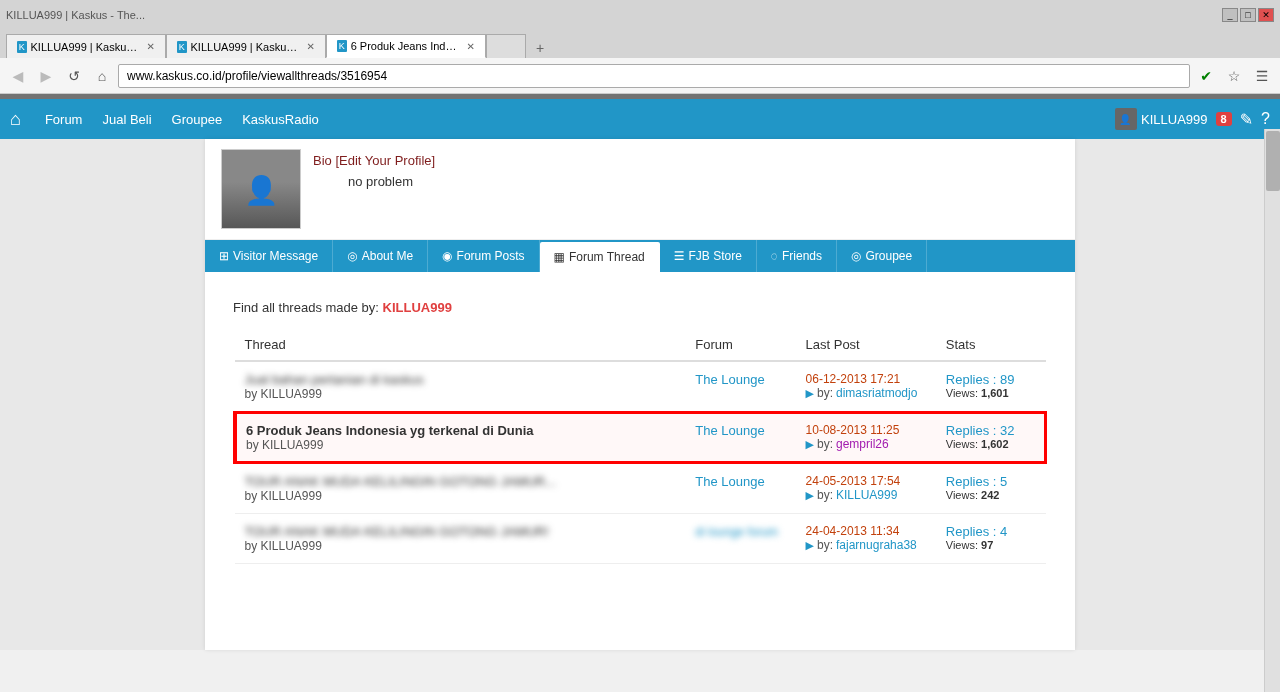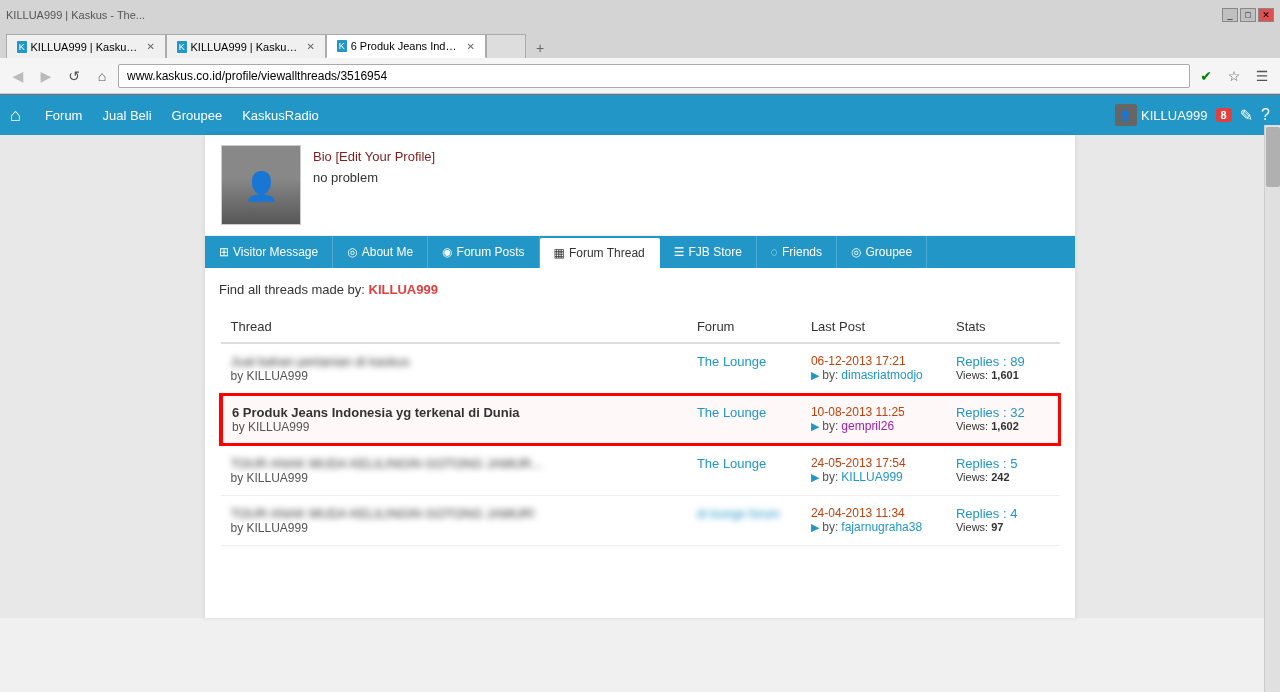--- a/index.html
+++ b/index.html
@@ -1,19 +1,19 @@
 <!DOCTYPE html>
 <html><head>
   <meta charset="utf-8">
   <style>
     * { margin: 0; padding: 0; box-sizing: border-box; }
     body { font-family: Arial, sans-serif; font-size: 13px; background: #c0c0c0; width: 1280px; height: 692px; overflow: hidden; }
 
     
-    .browser-chrome { background: #e8e8e8; border-bottom: 1px solid #737373; }
+    .browser-chrome { background: #e8e8e8; border-bottom: 5px solid #737373; }
     .title-bar { background: #d4d4d4; display: flex; align-items: center; padding: 4px 6px; height: 30px; }
     .title-bar-buttons { display: flex; gap: 2px; margin-left: auto; }
     .title-bar-btn { width: 16px; height: 14px; background: #c0c0c0; border: 1px solid #888; font-size: 9px; display: flex; align-items: center; justify-content: center; cursor: pointer; }
     .title-bar-btn.close { background: #e05050; }
 
     .tab-bar { display: flex; align-items: flex-end; padding: 0 6px; height: 28px; background: #d4d4d4; }
     .tab { display: flex; align-items: center; gap: 4px; padding: 4px 10px; background: #f0f0f0; border: 1px solid #aaa; border-bottom: none; font-size: 11px; max-width: 160px; height: 24px; cursor: pointer; }
     .tab.active { background: #fff; border-bottom: 1px solid #fff; z-index: 2; }
     .tab-favicon { width: 12px; height: 12px; background: #888; border-radius: 1px; }
     .tab-text { overflow: hidden; text-overflow: ellipsis; white-space: nowrap; font-size: 11px; }
@@ -43,21 +43,21 @@
     .profile-avatar { width: 80px; height: 80px; background: #888; overflow: hidden; }
     .profile-bio-link { color: #7f1d1d; text-decoration: none; font-size: 13px; }
 
     
     .profile-tabs { background: #2196c7; display: flex; padding: 0 0; margin: 0; }
     .profile-tab { display: flex; align-items: center; gap: 4px; padding: 8px 14px; color: white; font-size: 12px; cursor: pointer; border-right: 1px solid rgba(255,255,255,0.2); }
     .profile-tab.active { background: white; color: #333; border-radius: 2px 2px 0 0; margin-top: 2px; }
     .profile-tab-icon { font-size: 12px; }
 
     
-    .content-area { background: white; margin: 0; padding: 14px; min-height: 350px; }
+    .content-area { background: white; margin: 14px; padding: 14px; min-height: 350px; }
     .find-text { font-size: 13px; color: #333; margin-bottom: 14px; }
     .find-text a { color: #e04040; text-decoration: none; font-weight: bold; }
 
     
     .thread-table { width: 100%; border-collapse: collapse; }
     .thread-table thead tr { border-bottom: 2px solid #ddd; }
     .thread-table th { text-align: left; padding: 8px 10px; font-size: 13px; font-weight: normal; color: #333; }
     .thread-table td { padding: 10px; vertical-align: top; border-bottom: 1px solid #eee; }
     .thread-row { }
     .thread-row.highlighted { border: 2px solid red; background: #fff8f8; padding-left: 10px; }
@@ -147,21 +147,21 @@
 
   <div style="background:#e8e8e8; padding: 0 0 0 0; display:flex; justify-content:center;">
     <div style="width:870px; background:white; box-shadow: 0 0 4px rgba(0,0,0,0.1);">
 
       <div class="profile-top" style="display:flex; gap:12px; padding:10px 16px; background:white; border-bottom:1px solid #eee;">
         <div class="profile-avatar" style="width:80px; height:80px; background:#aaa; overflow:hidden; border:1px solid #ccc;">
           <div style="width:80px; height:80px; background: linear-gradient(to bottom, #888 40%, #555 100%); display:flex; align-items:center; justify-content:center; color:#ccc; font-size:28px;">👤</div>
         </div>
         <div style="padding-top:4px;">
           <a class="profile-bio-link">Bio [Edit Your Profile]</a>
-          <div style="margin-top:6px; font-size:13px; color:#333;">no problem</div>
+          <div style="margin-top:6px; font-size:13px; color:#333;margin-left:35px;">no problem</div>
         </div>
       </div>
 
       <div class="profile-tabs">
         <div class="profile-tab">
           <span class="profile-tab-icon">⊞</span>
           <span>Visitor Message</span>
         </div>
         <div class="profile-tab">
           <span class="profile-tab-icon">◎</span>

